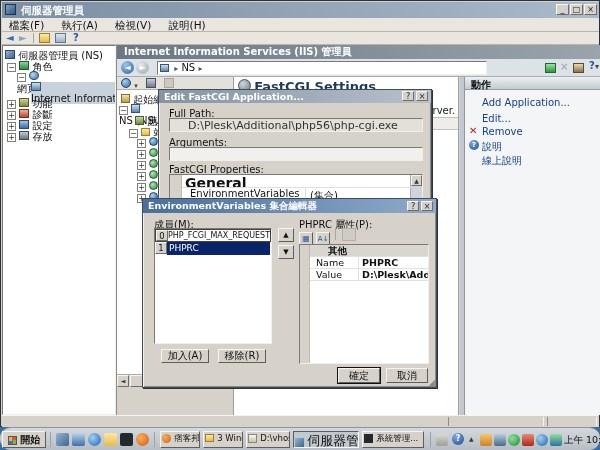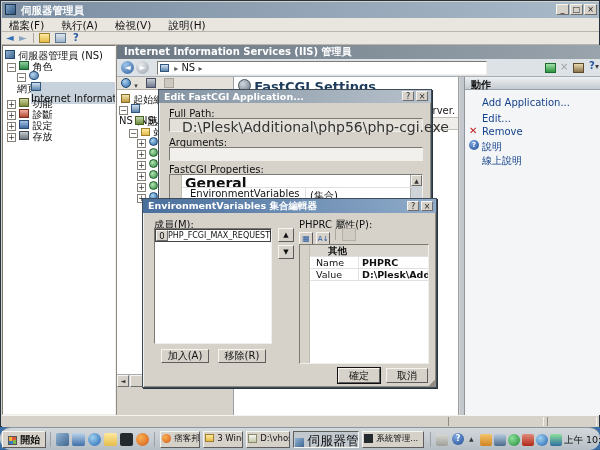--- a/index.html
+++ b/index.html
@@ -211,21 +211,21 @@
   </div>
 
   <div class="abs dlg" style="left:158px;top:89px;width:274px;height:160px;z-index:10;">
     <div class="dlgtitle-inactive" style="position:relative;">
       <span class="titletext" style="font-size:9.5px;">Edit FastCGI Application...</span>
       <span class="winbtn raised abs" style="right:17px;top:1px;width:12px;height:10px;">?</span>
       <span class="winbtn raised abs" style="right:3px;top:1px;width:12px;height:10px;">×</span>
     </div>
     <div class="abs" style="left:10px;top:18px;font-size:10px;">Full Path:</div>
     <div class="abs sunken" style="left:10px;top:28px;width:254px;height:14px;background:#e3e0da;">
-      <span style="font-size:14px;color:#333;margin-left:12px;white-space:nowrap;">D:\Plesk\Additional\php56\php-cgi.exe</span>
+      <span style="font-size:11px;color:#333;margin-left:18px;white-space:nowrap;">D:\Plesk\Additional\php56\php-cgi.exe</span>
     </div>
     <div class="abs" style="left:10px;top:47px;font-size:10px;">Arguments:</div>
     <div class="abs sunken" style="left:10px;top:57px;width:254px;height:14px;background:#f2f0ec;">
       <span style="font-size:9px;"></span>
     </div>
     <div class="abs" style="left:10px;top:74px;font-size:10px;">FastCGI Properties:</div>
 
     <div class="abs sunken" style="left:10px;top:84px;width:254px;height:70px;overflow:hidden;">
       <div class="abs" style="left:0;top:0;width:12px;height:70px;background:#d6d2ca;border-right:1px solid #c0bcb4;"></div>
 
@@ -254,20 +254,23 @@
       <span class="titletext" style="font-size:9.5px;">EnvironmentVariables 集合編輯器</span>
       <span class="winbtn raised abs" style="right:17px;top:2px;width:12px;height:10px;">?</span>
       <span class="winbtn raised abs" style="right:3px;top:2px;width:12px;height:10px;">×</span>
     </div>
 
     <div class="abs" style="left:11px;top:19px;font-size:10px;">成員(M):</div>
 
     <div class="abs sunken" style="left:11px;top:29px;width:118px;height:116px;overflow:hidden;">
       <div style="height:13px;white-space:nowrap;border:1px solid #444;">
         <span class="raised" style="display:inline-block;width:12px;height:11px;font-size:8.5px;text-align:center;vertical-align:top;">0</span><span style="font-size:8px;vertical-align:top;line-height:12px;">PHP_FCGI_MAX_REQUESTS</span>
+      </div>
+      <div style="height:13px;white-space:nowrap;">
+        <span class="raised" style="display:inline-block;width:12px;height:12px;font-size:8.5px;text-align:center;vertical-align:top;">1</span><span style="display:inline-block;width:103px;background:#0a246a;color:#fff;font-size:9px;vertical-align:top;line-height:13px;padding-left:2px;">PHPRC</span>
       </div>
     </div>
 
     <span class="btn abs" style="left:135px;top:29px;width:16px;height:14px;font-size:7px;line-height:12px;">▲</span>
     <span class="btn abs" style="left:135px;top:46px;width:16px;height:14px;font-size:7px;line-height:12px;">▼</span>
 
     <span class="btn abs" style="left:18px;top:150px;width:48px;height:14px;line-height:12px;">加入(A)</span>
     <span class="btn abs" style="left:75px;top:150px;width:48px;height:14px;line-height:12px;">移除(R)</span>
 
     <div class="abs" style="left:156px;top:19px;font-size:10px;">PHPRC 屬性(P):</div>

